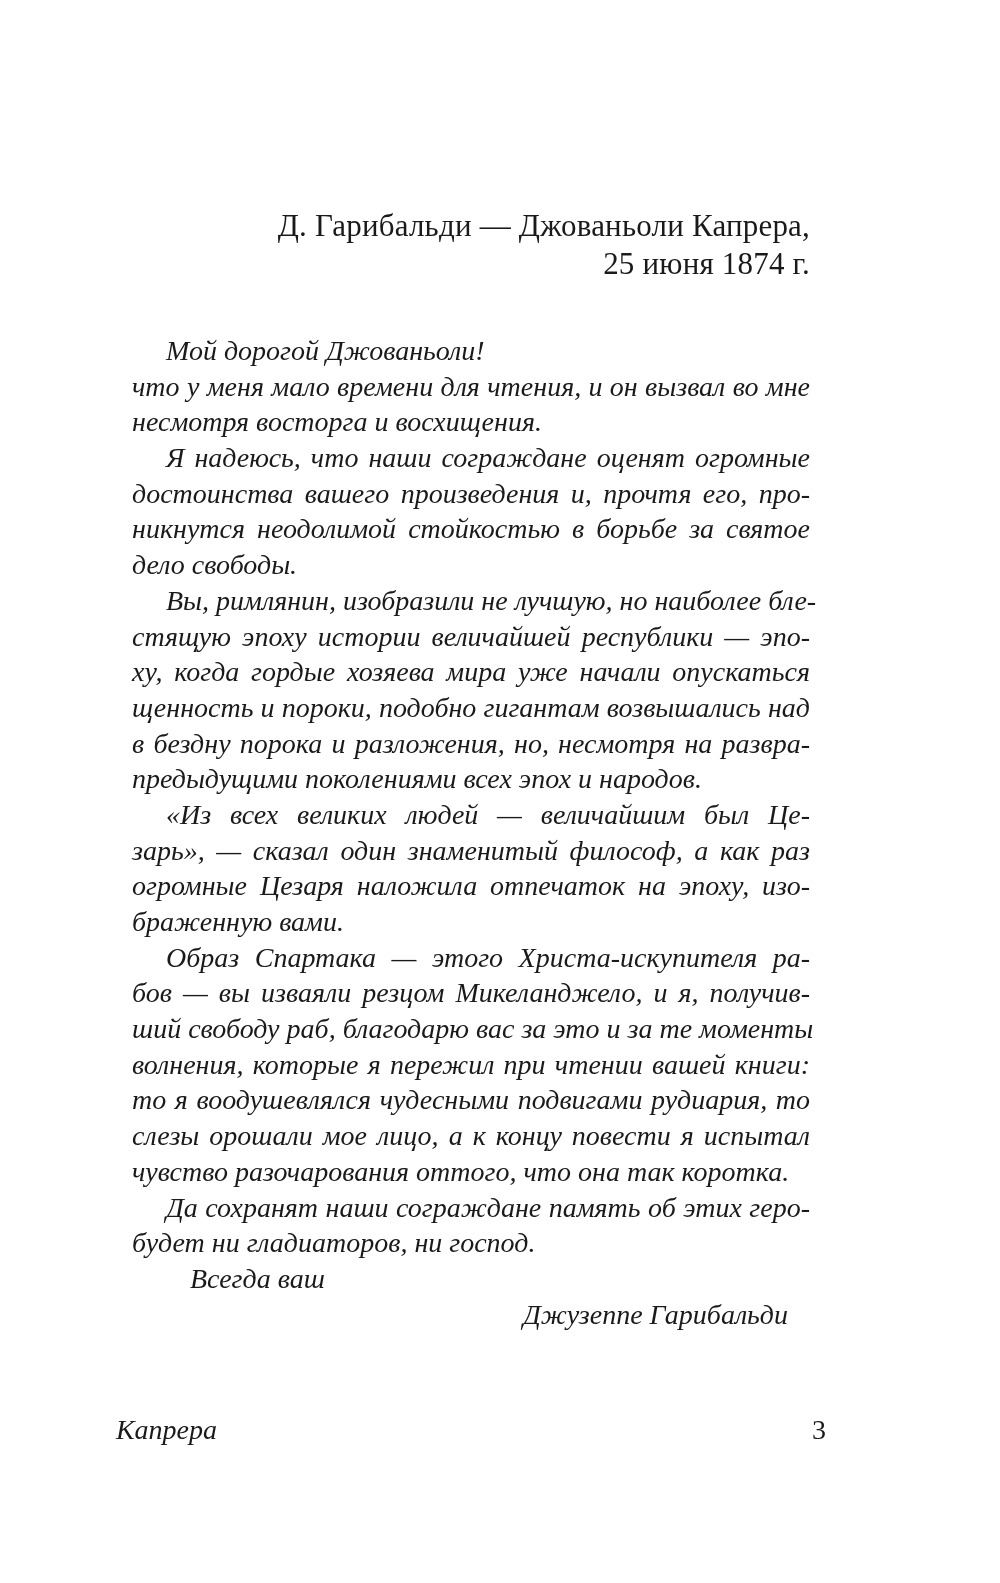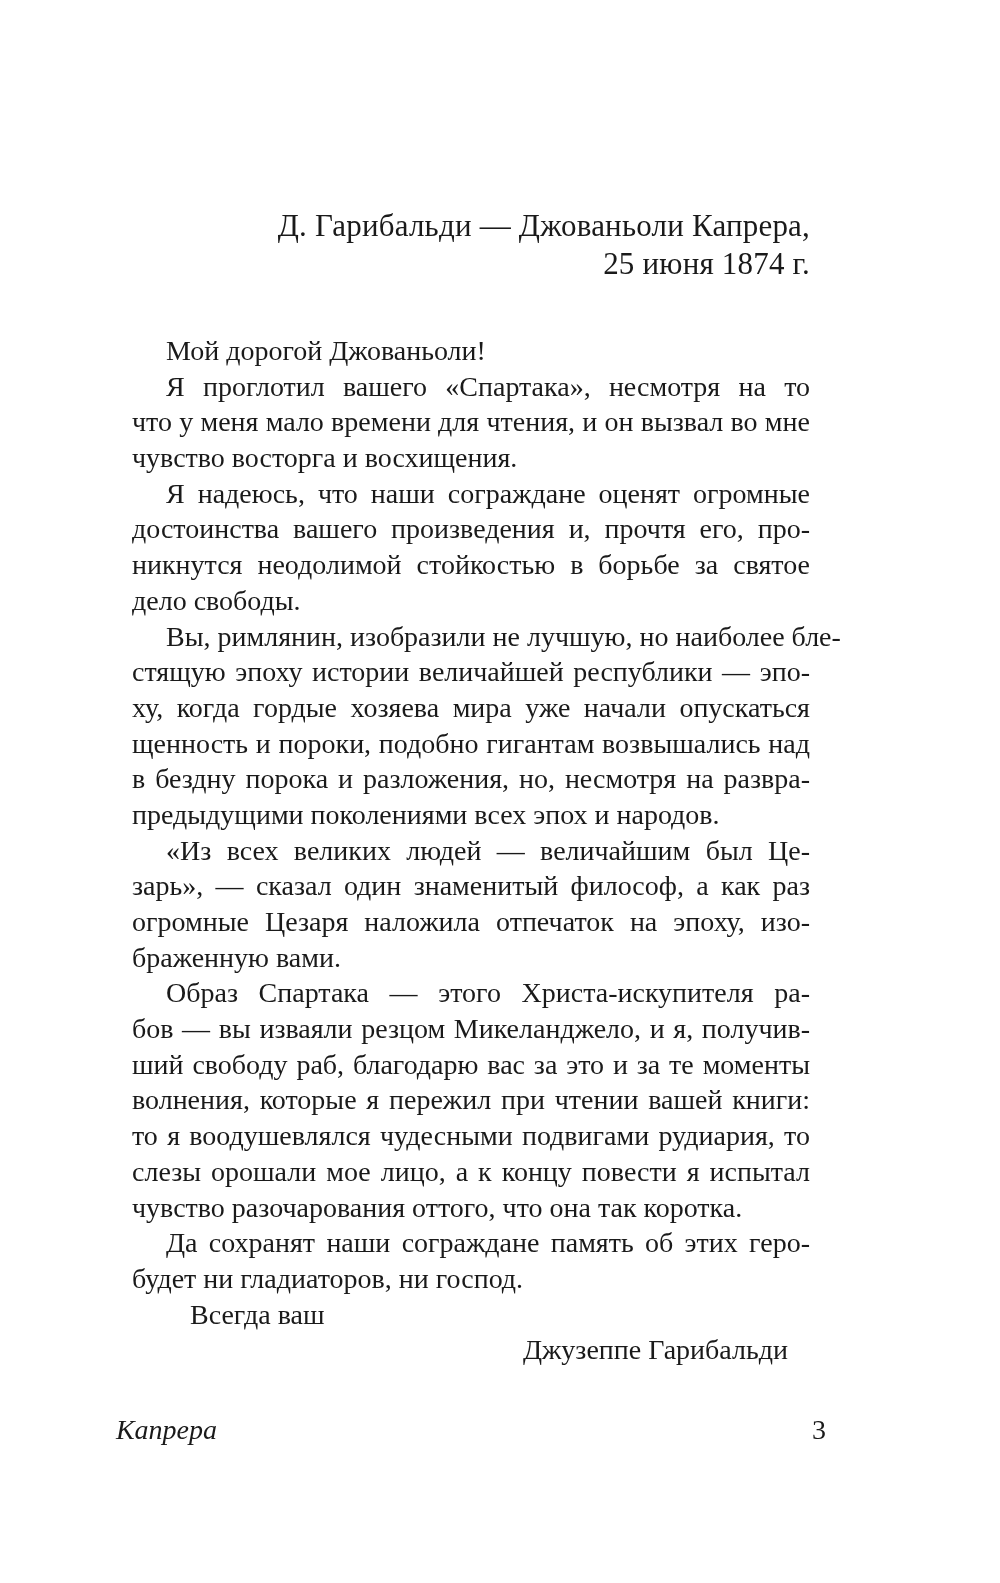--- a/index.html
+++ b/index.html
@@ -34,20 +34,21 @@
     .heading .hline {
       display: block;
       white-space: nowrap;
     }
     .body {
       position: absolute;
       left: 132px;
       top: 332px;
       width: 678px;
       font-family: "Liberation Serif", "DejaVu Serif", serif;
+      font-style: italic;
       font-size: 28px;
       line-height: 35.7px;
     }
     .line {
       display: block;
       white-space: nowrap;
       text-align: justify;
       text-align-last: justify;
       height: 35.7px;
       overflow: visible;
@@ -91,23 +92,22 @@
 <div class="page">
 
   <div class="heading">
     <span class="hline">Д. Гарибальди — Джованьоли Капрера,</span>
     <span class="hline">25 июня 1874 г.</span>
   </div>
 
   <div class="body">
     <span class="line indent last">Мой дорогой Джованьоли!</span>
 
-    <span class="line indent">Я проглотил вашего «Спартака», несмотря на то</span>
     <span class="line">что у меня мало времени для чтения, и он вызвал во мне</span>
-    <span class="line last">чувство восторга и восхищения.</span>
+    <span class="line last">несмотря восторга и восхищения.</span>
 
     <span class="line indent">Я надеюсь, что наши сограждане оценят огромные</span>
     <span class="line">достоинства вашего произведения и, прочтя его, про-</span>
     <span class="line">никнутся неодолимой стойкостью в борьбе за святое</span>
     <span class="line last">дело свободы.</span>
 
     <span class="line indent">Вы, римлянин, изобразили не лучшую, но наиболее бле-</span>
     <span class="line">стящую эпоху истории величайшей республики — эпо-</span>
     <span class="line">ху, когда гордые хозяева мира уже начали опускаться</span>
     <span class="line">щенность и пороки, подобно гигантам возвышались над</span>

